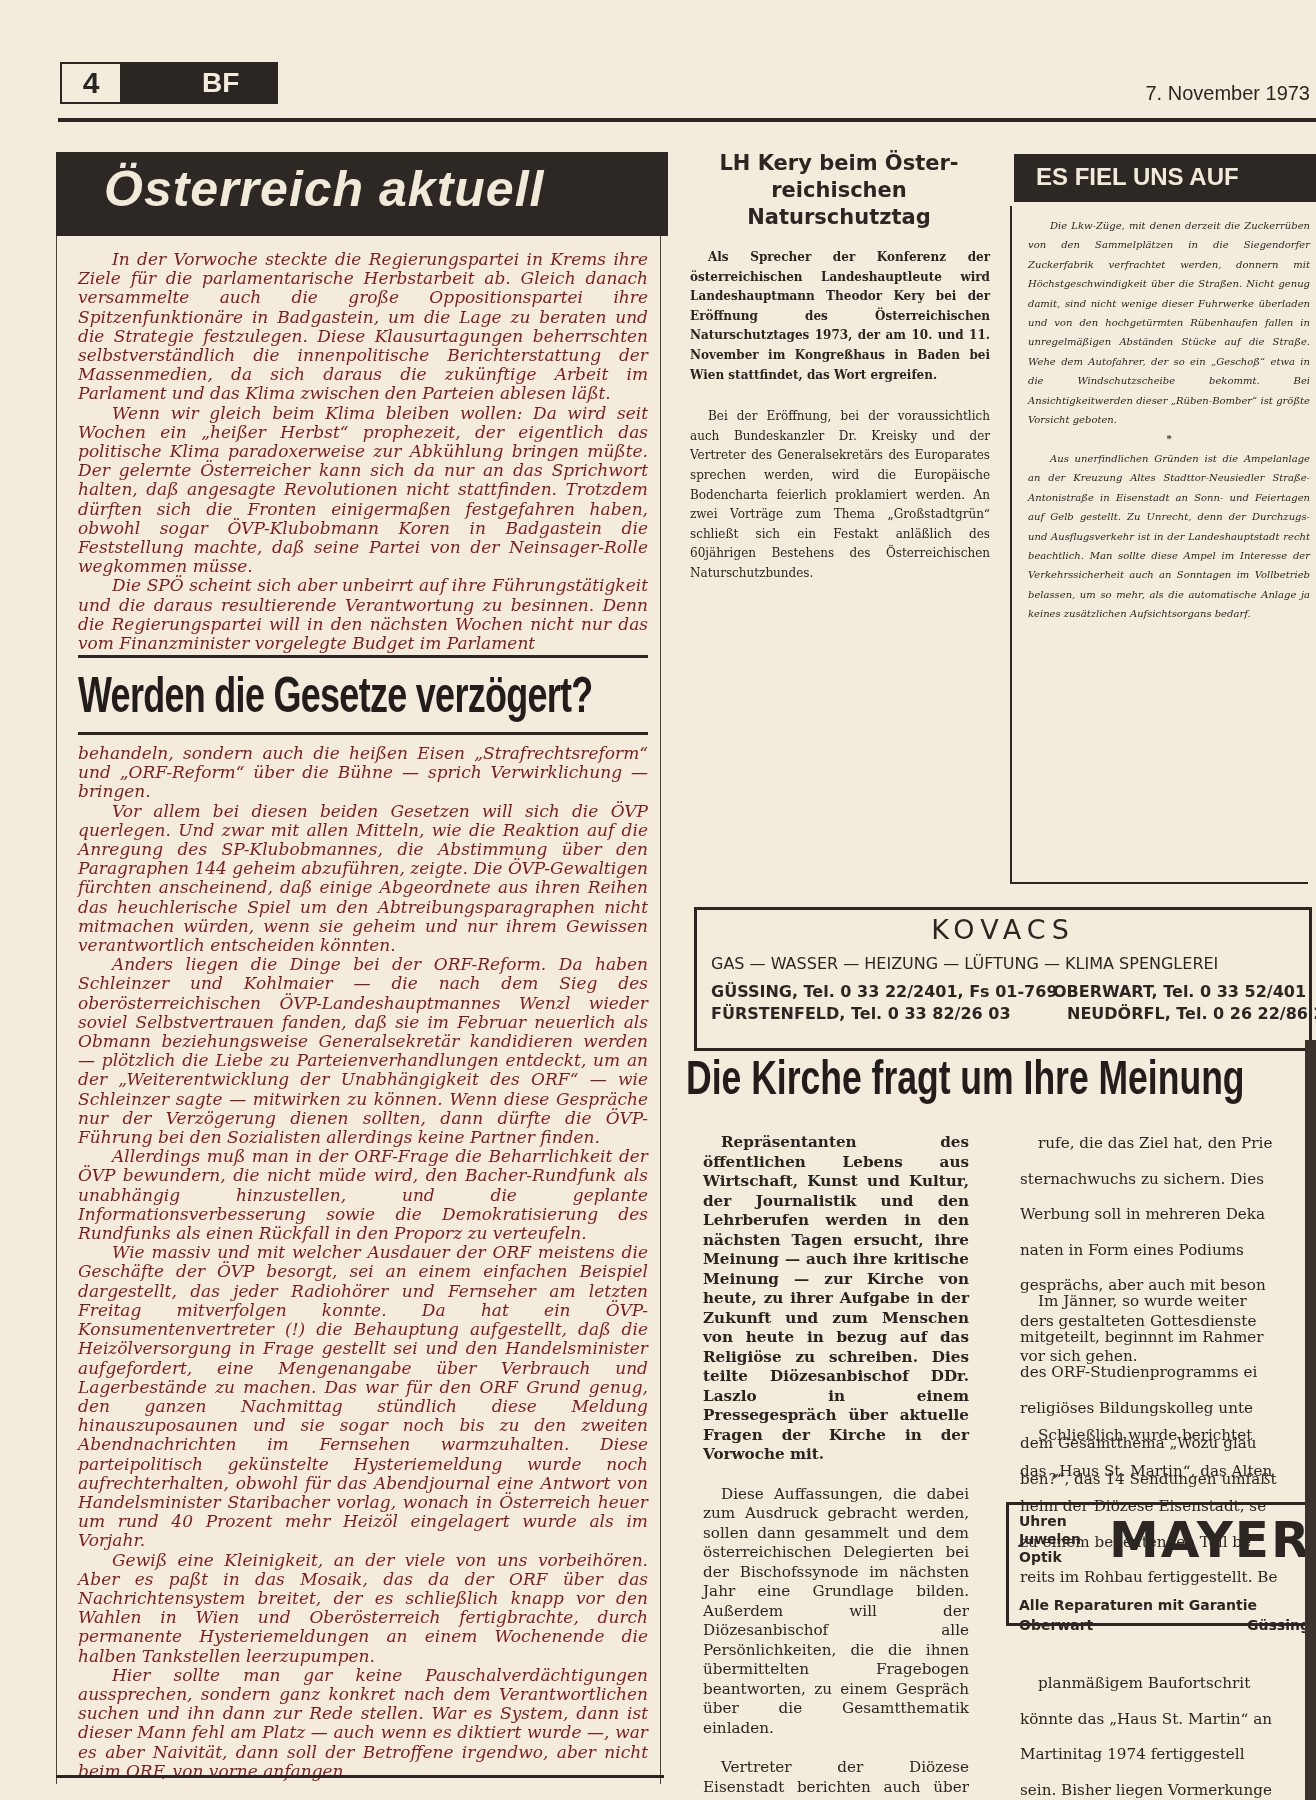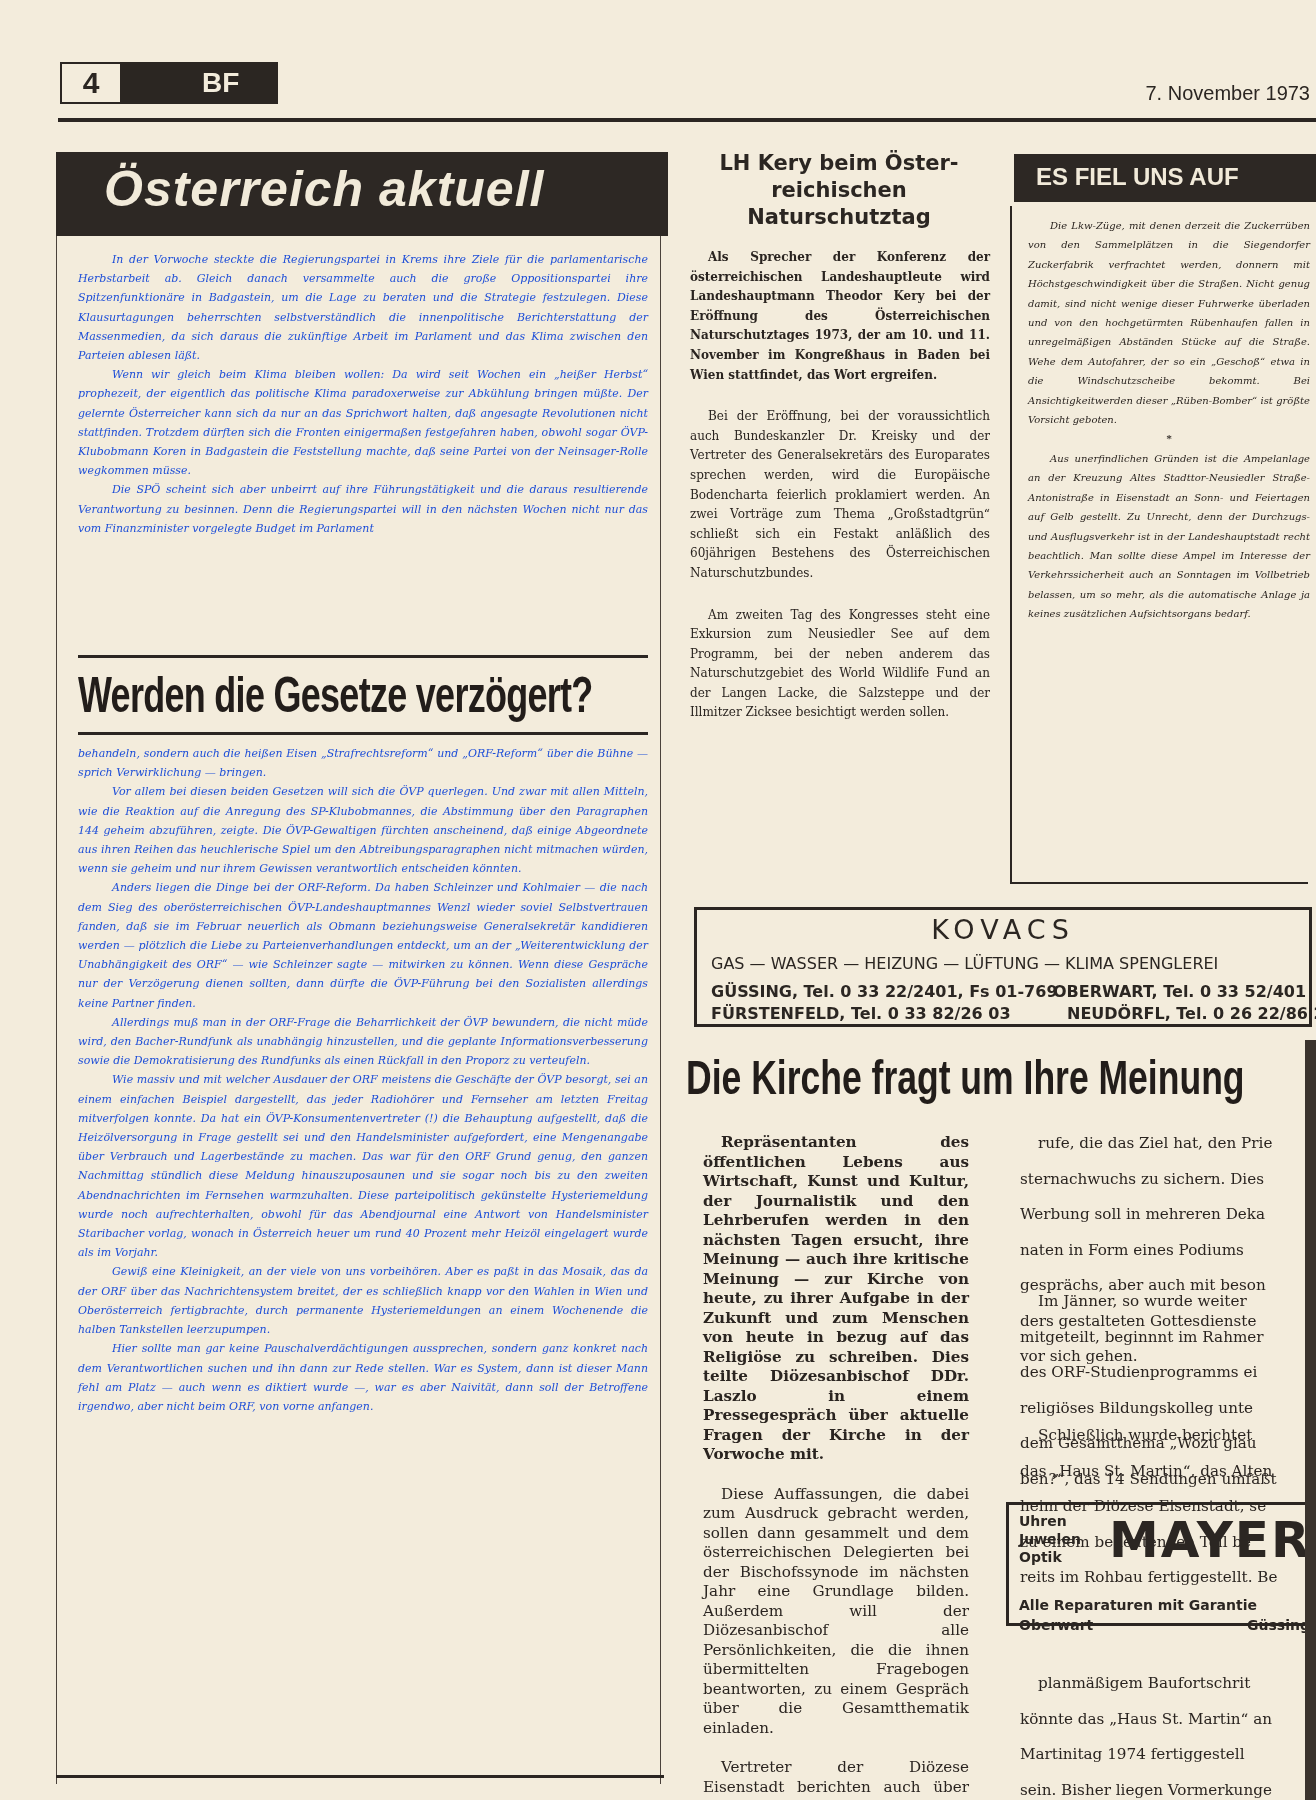--- a/index.html
+++ b/index.html
@@ -35,21 +35,21 @@
     background: #2d2824;
   }
   .banner span {
     position: absolute; left: 48px; top: 8px;
     font: italic bold 50px "Liberation Sans", sans-serif; color: #f1ead9;
     letter-spacing: 1px;
   }
   .col-left {
     left: 78px; width: 570px;
     font-family: "DejaVu Serif", serif; font-style: italic;
-    font-size: 11px; line-height: 19.2px; text-align: justify; color: #1d4ed8;
+    font-size: 17px; line-height: 19.2px; text-align: justify; color: #7f1d1d;
   }
   .col-left p { margin: 0; text-indent: 34px; }
   .col-left p.noindent { text-indent: 0; }
   .left-frame { left: 56px; top: 236px; width: 0; height: 1548px; border-left: 1px solid #4a423b; }
   .left-frame-r { left: 660px; top: 236px; width: 0; height: 1548px; border-left: 1px solid #4a423b; }
   .hr1 { left: 78px; width: 570px; top: 655px; height: 3px; background: #2b2622; }
   .hr2 { left: 78px; width: 570px; top: 732px; height: 3px; background: #2b2622; }
   .headline2 {
     left: 78px; top: 660px; width: 570px; height: 70px;
     font: bold 50px "Liberation Sans", sans-serif; color: #221d1a;
@@ -84,21 +84,21 @@
   }
   .col-right {
     left: 1028px; width: 282px;
     font-style: italic; font-size: 10px; line-height: 19.4px; text-align: justify;
   }
   .col-right p { margin: 0; text-indent: 22px; }
   .star { text-align: center; text-indent: 0 !important; font-style: normal; font-weight: bold; }
 
   
   .ad-kovacs {
-    left: 694px; top: 907px; width: 618px; height: 120px;
+    left: 694px; top: 907px; width: 618px; height: 144px;
     border: 3px solid #2b2622; box-sizing: border-box;
     font-family: "DejaVu Sans", sans-serif; color: #2b2622;
   }
   .ad-kovacs .brand { position: absolute; left: 0; right: 0; top: 4px; text-align: center; font-size: 27px; letter-spacing: 6px; }
   .ad-kovacs .services { position: absolute; left: 14px; top: 44px; font-size: 16px; white-space: nowrap; }
   .ad-kovacs .addr { position: absolute; font-size: 16px; font-weight: bold; white-space: nowrap; }
 
   .headline3 {
     left: 686px; top: 1046px; width: 640px; height: 64px;
     font: bold 48px "Liberation Sans", sans-serif; color: #221d1a;
@@ -163,21 +163,20 @@
 <div class="abs hr-bottom"></div>
 
 <div class="abs mid-head">
   <div>LH Kery beim Öster-</div>
   <div>reichischen</div>
   <div>Naturschutztag</div>
 </div>
 <div class="abs col-mid" style="top:248px;">
   <p class="bold">Als Sprecher der Konferenz der österreichischen Landeshauptleute wird Landeshauptmann Theodor Kery bei der Eröffnung des Österreichischen Naturschutztages 1973, der am 10. und 11. November im Kongreßhaus in Baden bei Wien stattfindet, das Wort ergreifen.</p>
   <p style="margin-top:22px;">Bei der Eröffnung, bei der voraussichtlich auch Bundeskanzler Dr. Kreisky und der Vertreter des Generalsekretärs des Europarates sprechen werden, wird die Europäische Bodencharta feierlich proklamiert werden. An zwei Vorträge zum Thema „Großstadtgrün“ schließt sich ein Festakt anläßlich des 60jährigen Bestehens des Österreichischen Naturschutzbundes.</p>
-  <p style="margin-top:22px;">Am zweiten Tag des Kongresses steht eine Exkursion zum Neusiedler See auf dem Programm, bei der neben anderem das Naturschutzgebiet des World Wildlife Fund an der Langen Lacke, die Salzsteppe und der Illmitzer Zicksee besichtigt werden sollen.</p>
 </div>
 
 <div class="abs es-banner">
   <span>ES FIEL UNS AUF</span>
 </div>
 <div class="abs es-frame"></div>
 <div class="abs col-right" style="top:216px;">
   <p>Die Lkw-Züge, mit denen derzeit die Zuckerrüben von den Sammelplätzen in die Siegendorfer Zuckerfabrik verfrachtet werden, donnern mit Höchstgeschwindigkeit über die Straßen. Nicht genug damit, sind nicht wenige dieser Fuhrwerke überladen und von den hochgetürmten Rübenhaufen fallen in unregelmäßigen Abständen Stücke auf die Straße. Wehe dem Autofahrer, der so ein „Geschoß“ etwa in die Windschutzscheibe bekommt. Bei Ansichtigkeitwerden dieser „Rüben-Bomber“ ist größte Vorsicht geboten.</p>
   <p class="star">*</p>
   <p>Aus unerfindlichen Gründen ist die Ampelanlage an der Kreuzung Altes Stadttor-Neusiedler Straße-Antonistraße in Eisenstadt an Sonn- und Feiertagen auf Gelb gestellt. Zu Unrecht, denn der Durchzugs- und Ausflugsverkehr ist in der Landeshauptstadt recht beachtlich. Man sollte diese Ampel im Interesse der Verkehrssicherheit auch an Sonntagen im Vollbetrieb belassen, um so mehr, als die automatische Anlage ja keines zusätzlichen Aufsichtsorgans bedarf.</p>

